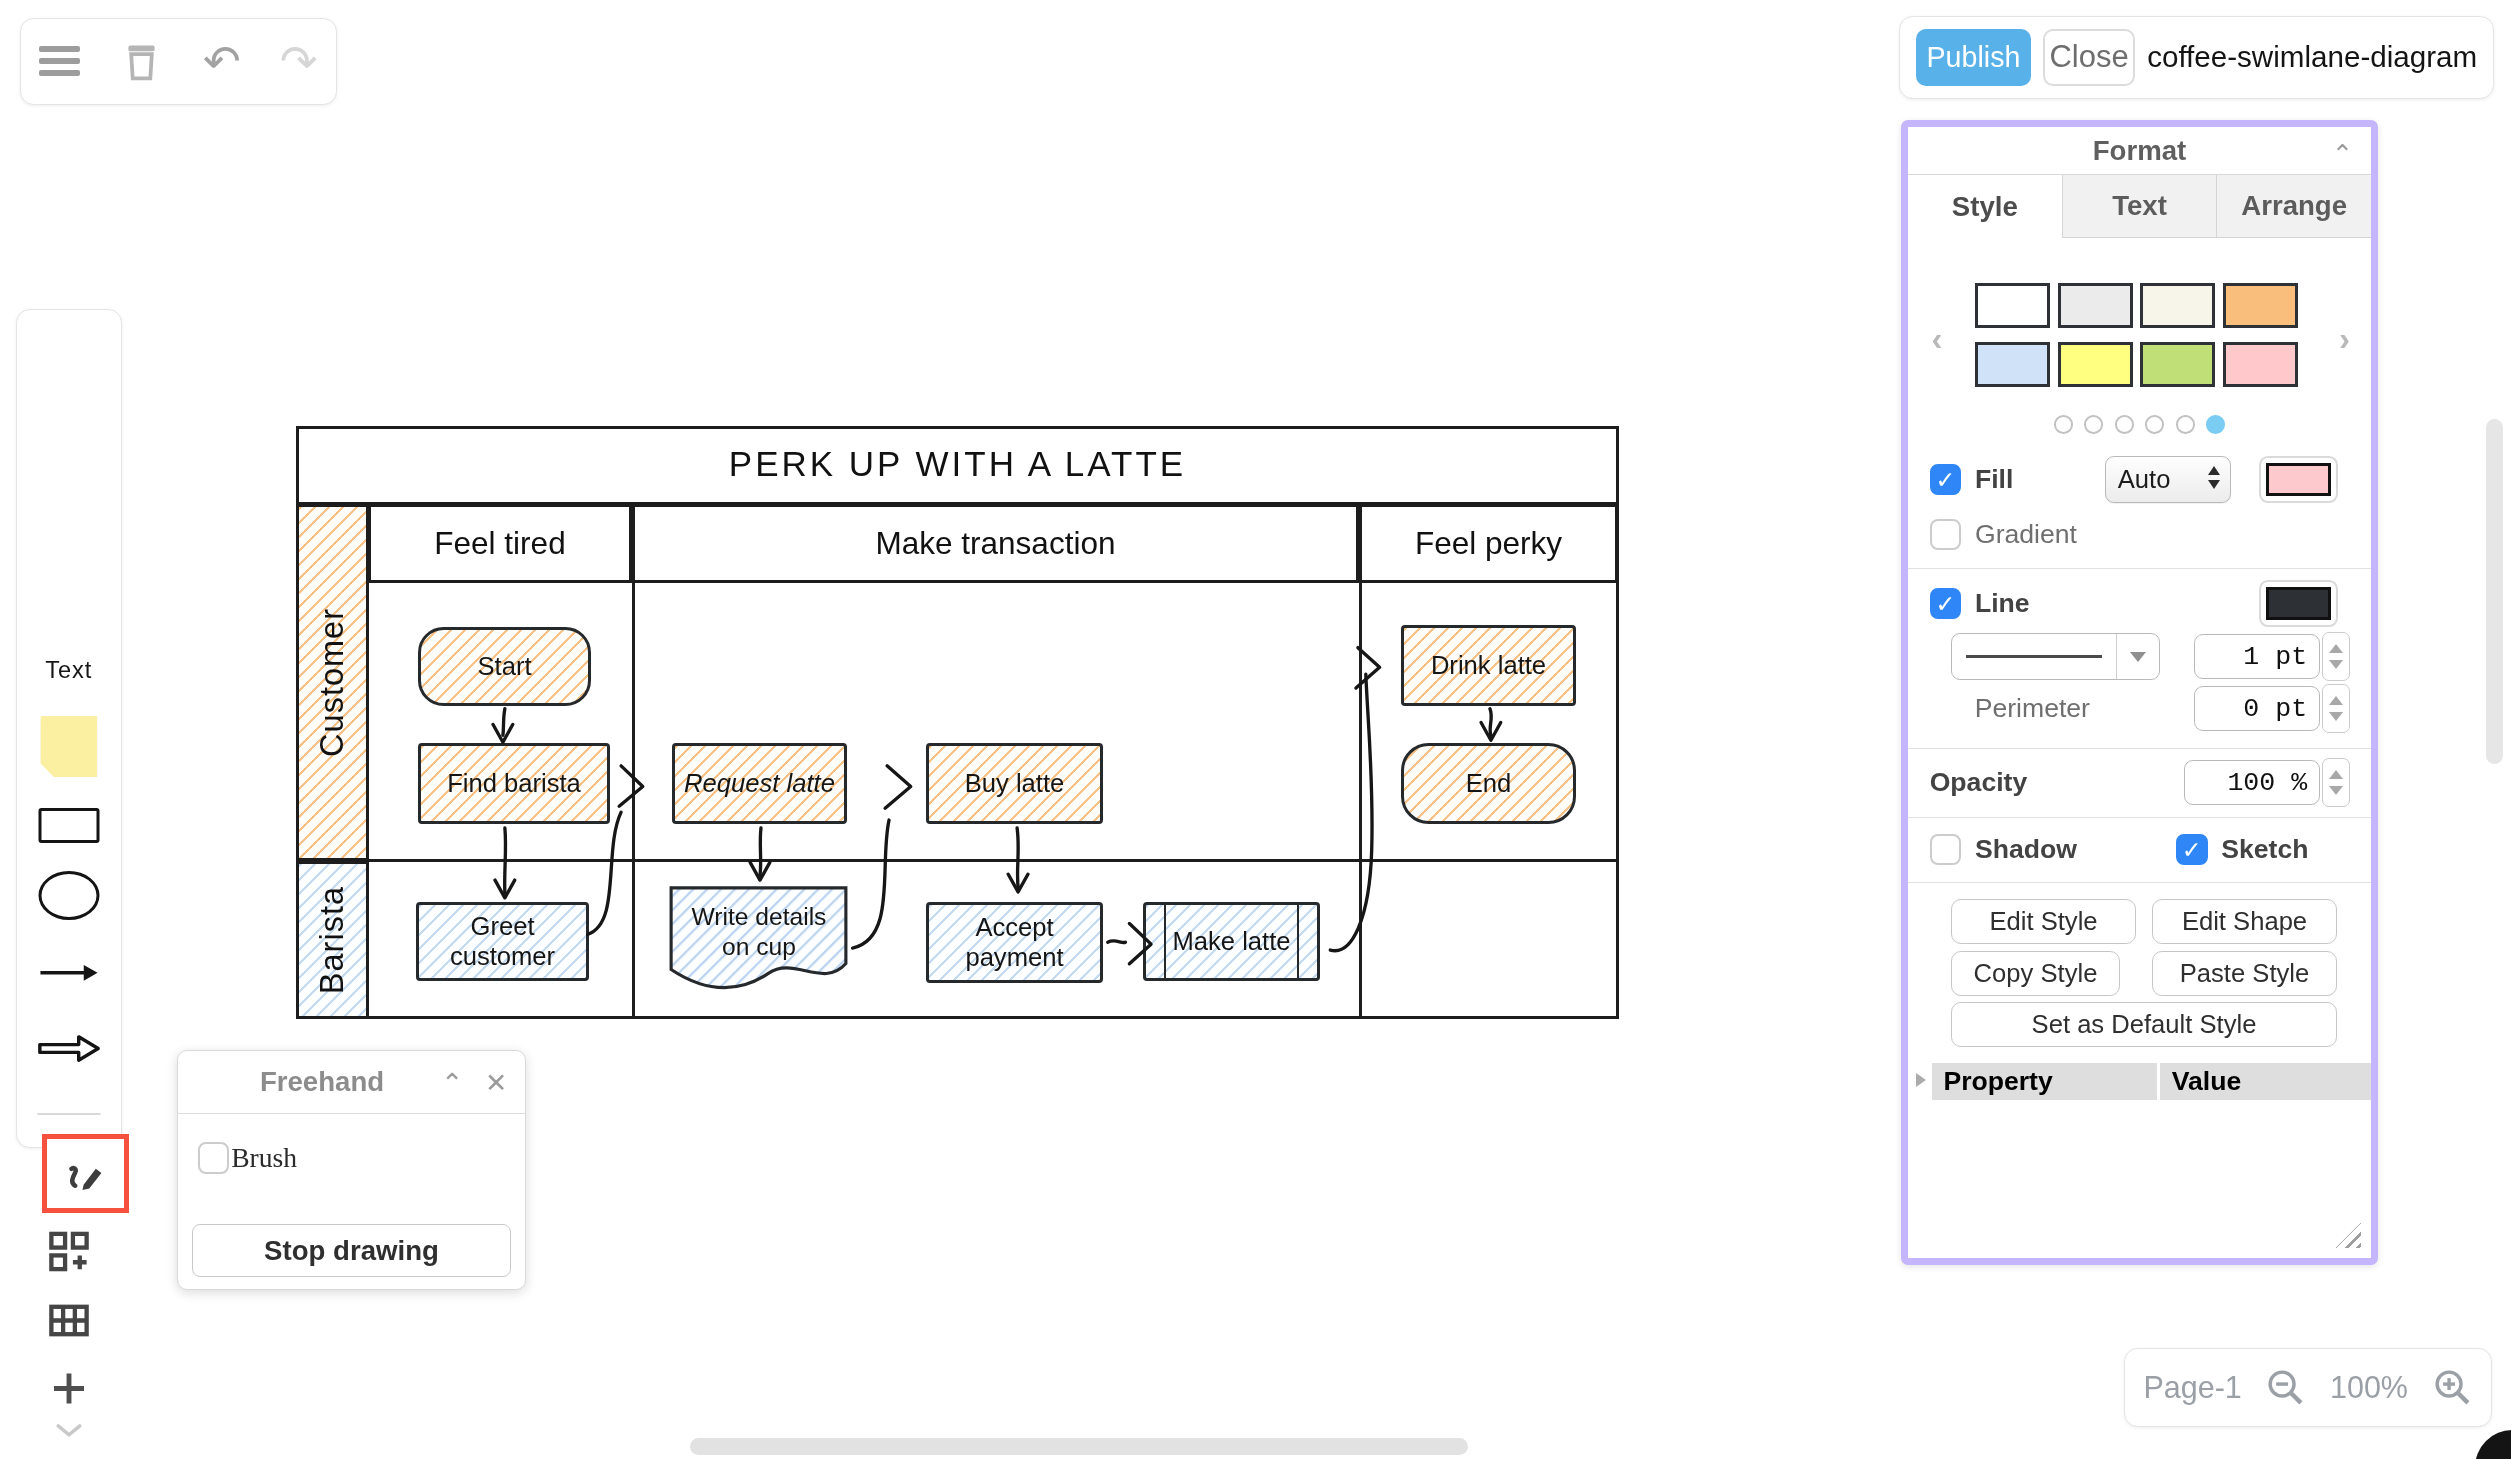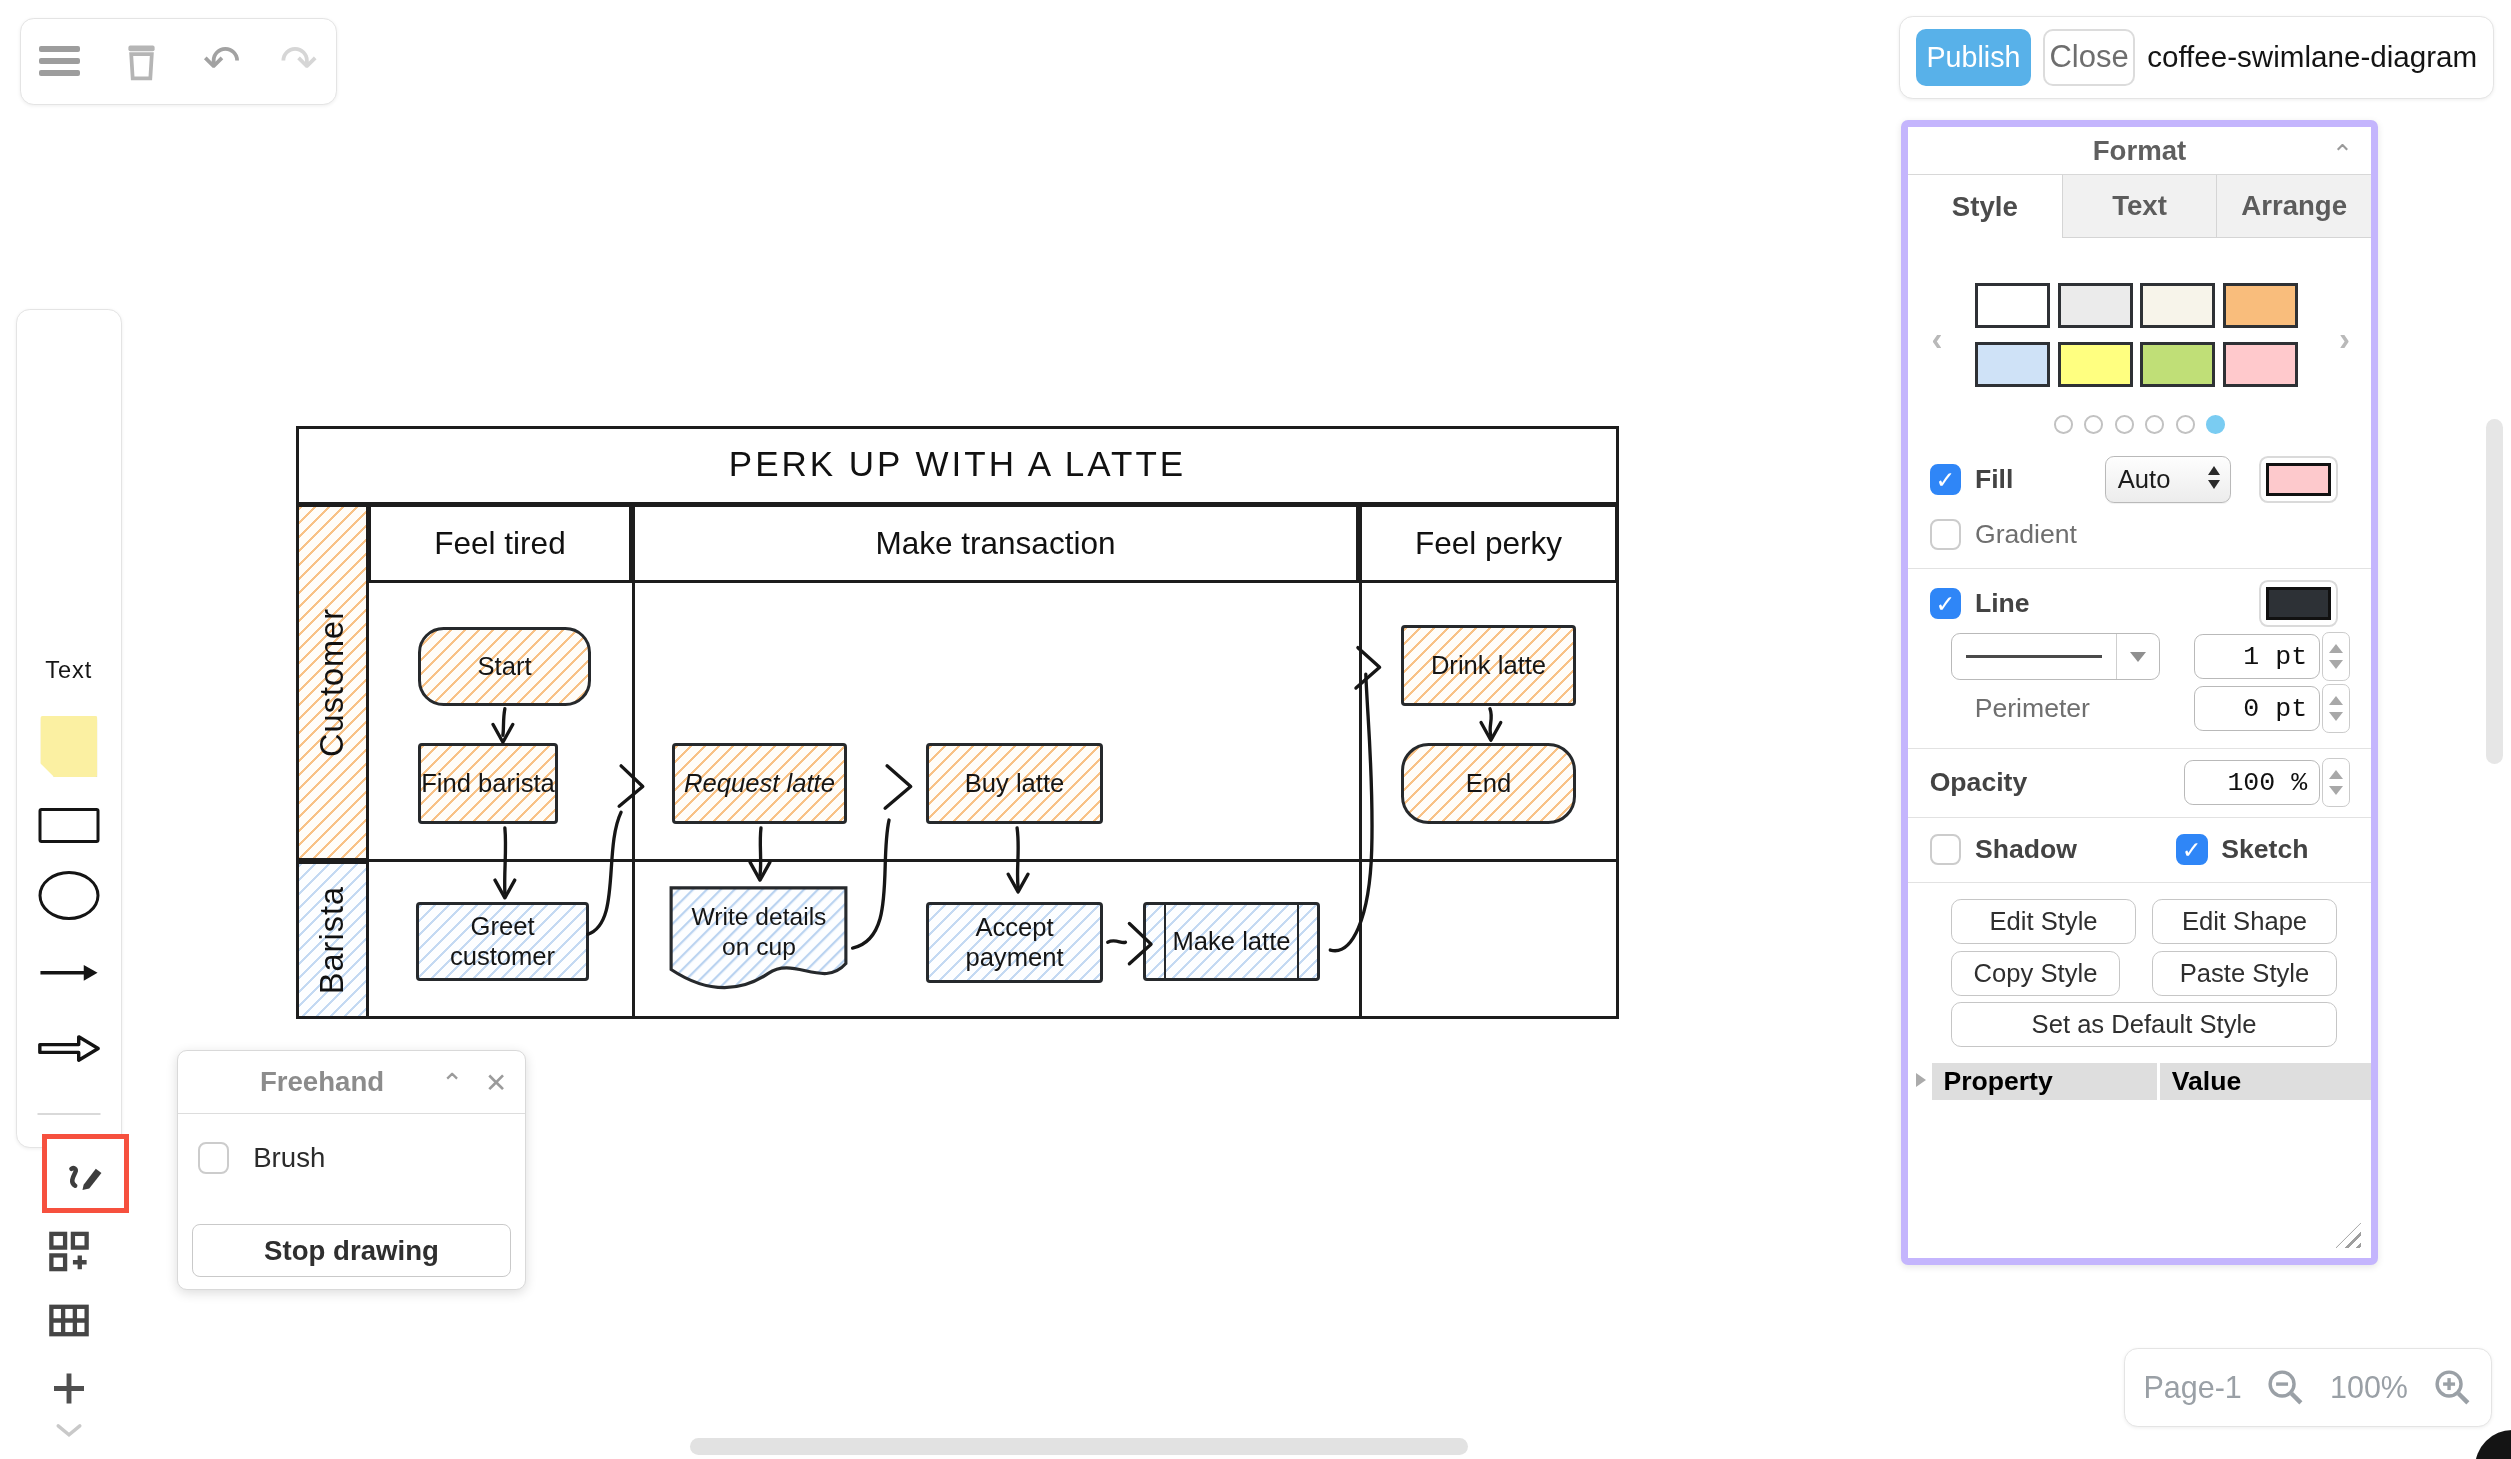--- a/index.html
+++ b/index.html
@@ -107,21 +107,21 @@
   .lane-strip span { writing-mode:vertical-rl; transform:rotate(180deg); font-size:32.5px; color:#111; letter-spacing:1px; }
   .hatch-o { background:repeating-linear-gradient(135deg,rgba(246,174,96,.75) 0 2.5px,transparent 2.5px 9.9px),#fffdf9; }
   .hatch-b { background:repeating-linear-gradient(135deg,rgba(158,193,234,.6) 0 2.5px,transparent 2.5px 9.9px),#fdfeff; }
   .phase-head { top:504px; height:79px; border:3px solid #1d1d1d; background:#fff;
     display:flex; align-items:center; justify-content:center; font-size:31.5px; color:#111; }
   .v-divider { top:583px; width:3px; height:435px; background:#1d1d1d; }
   .h-lane-divider { left:368px; top:859px; width:1250px; height:3.4px; background:#1d1d1d; }
   .node { border:3.2px solid #26292c; display:flex; align-items:center; justify-content:center;
     font-size:25.6px; color:#151515; text-align:center; line-height:1.15; border-radius:3.9px; z-index:2; }
   .n-start { left:418px; top:627px; width:173px; height:79px; border-radius:25.6px; }
-  .n-find { left:418px; top:743px; width:140px; height:81px; }
+  .n-find { left:418px; top:743px; width:192px; height:81px; }
   .n-request { left:672px; top:743px; width:175px; height:81px;font-style:italic; }
   .n-buy { left:926px; top:743px; width:177px; height:81px; }
   .n-drink { left:1401px; top:625px; width:175px; height:81px; }
   .n-end { left:1401px; top:743px; width:175px; height:81px; border-radius:27.6px; }
   .n-greet { left:416px; top:902px; width:173px; height:79px; }
   .n-accept { left:926px; top:902px; width:177px; height:81px; }
   .n-make { left:1143px; top:902px; width:177px; height:79px; }
   .n-make::before,.n-make::after { content:""; position:absolute; top:0; bottom:0; border-left:2.5px solid #26292c; }
   .n-make::before { left:17.7px; } .n-make::after { right:17.7px; }
   .doc-shape { left:668px; top:885px; width:181px; height:108px; z-index:2; }
@@ -129,21 +129,21 @@
     text-align:center; line-height:1.2; }
   #flow-arrows { left:296px; top:426px; width:1323px; height:593px; z-index:3; pointer-events:none; }
 
   
   #freehand-dialog { left:177px; top:1050px; width:349px; height:240px; background:#fff;
     border:1px solid #d9d9d9; border-radius:9.9px; box-shadow:0 3px 11.8px rgba(0,0,0,.14); }
   .fh-header { position:absolute; top:0; left:0; width:100%; height:63px; border-bottom:1px solid #ddd;
     display:flex; align-items:center; justify-content:center; }
   .fh-title { font-size:27.6px; font-weight:bold; color:#8c8c8c; margin-right:59px; }
   .fh-icons { position:absolute; right:17.7px; top:15.8px; display:flex; gap:21.7px; color:#9b9b9b; font-size:26.6px; }
-  .fh-brush-row { position:absolute; left:19.7px; top:91px; display:flex; align-items:center; gap:24px; }
+  .fh-brush-row { position:absolute; left:19.7px; top:91px; display:flex; align-items:center; gap:2px;font-family:Liberation Serif, serif; }
   .fh-brush-row .lbl { font-size:27.6px; color:#2b2b2b; }
   .fh-stop { position:absolute; left:13.8px; right:13.8px; top:173px; height:53px; background:#fff;
     border:1.5px solid #c9c9c9; border-radius:7.9px; font-size:27.6px; font-weight:bold; color:#2f2f2f;
     display:flex; align-items:center; justify-content:center; }
 
   
   #page-controls { left:2124px; top:1348px; width:368px; height:79px; display:flex;
     align-items:center; justify-content:center; gap:23.6px; color:#9aa0a6; }
   #page-controls .txt { font-size:30.5px; color:#9aa0a6; }
 

